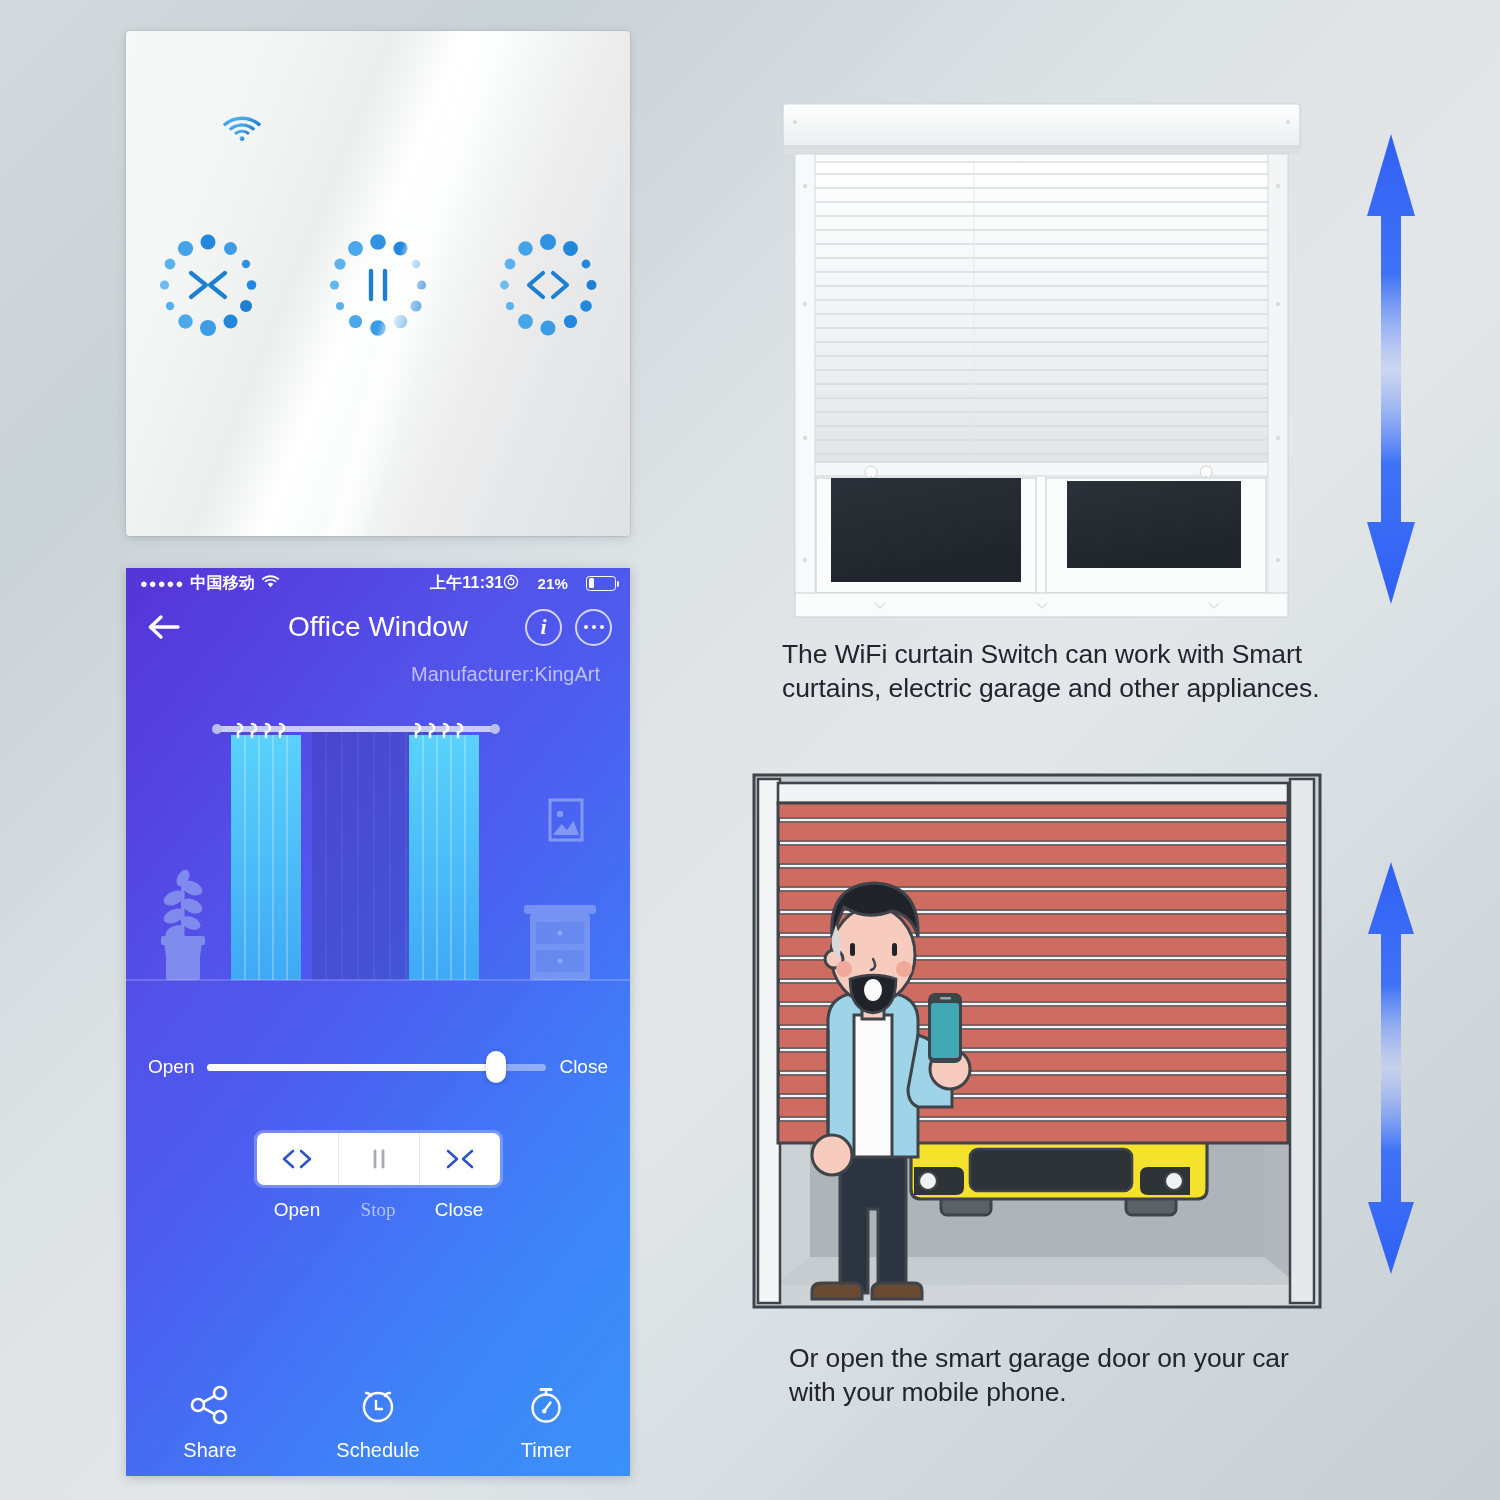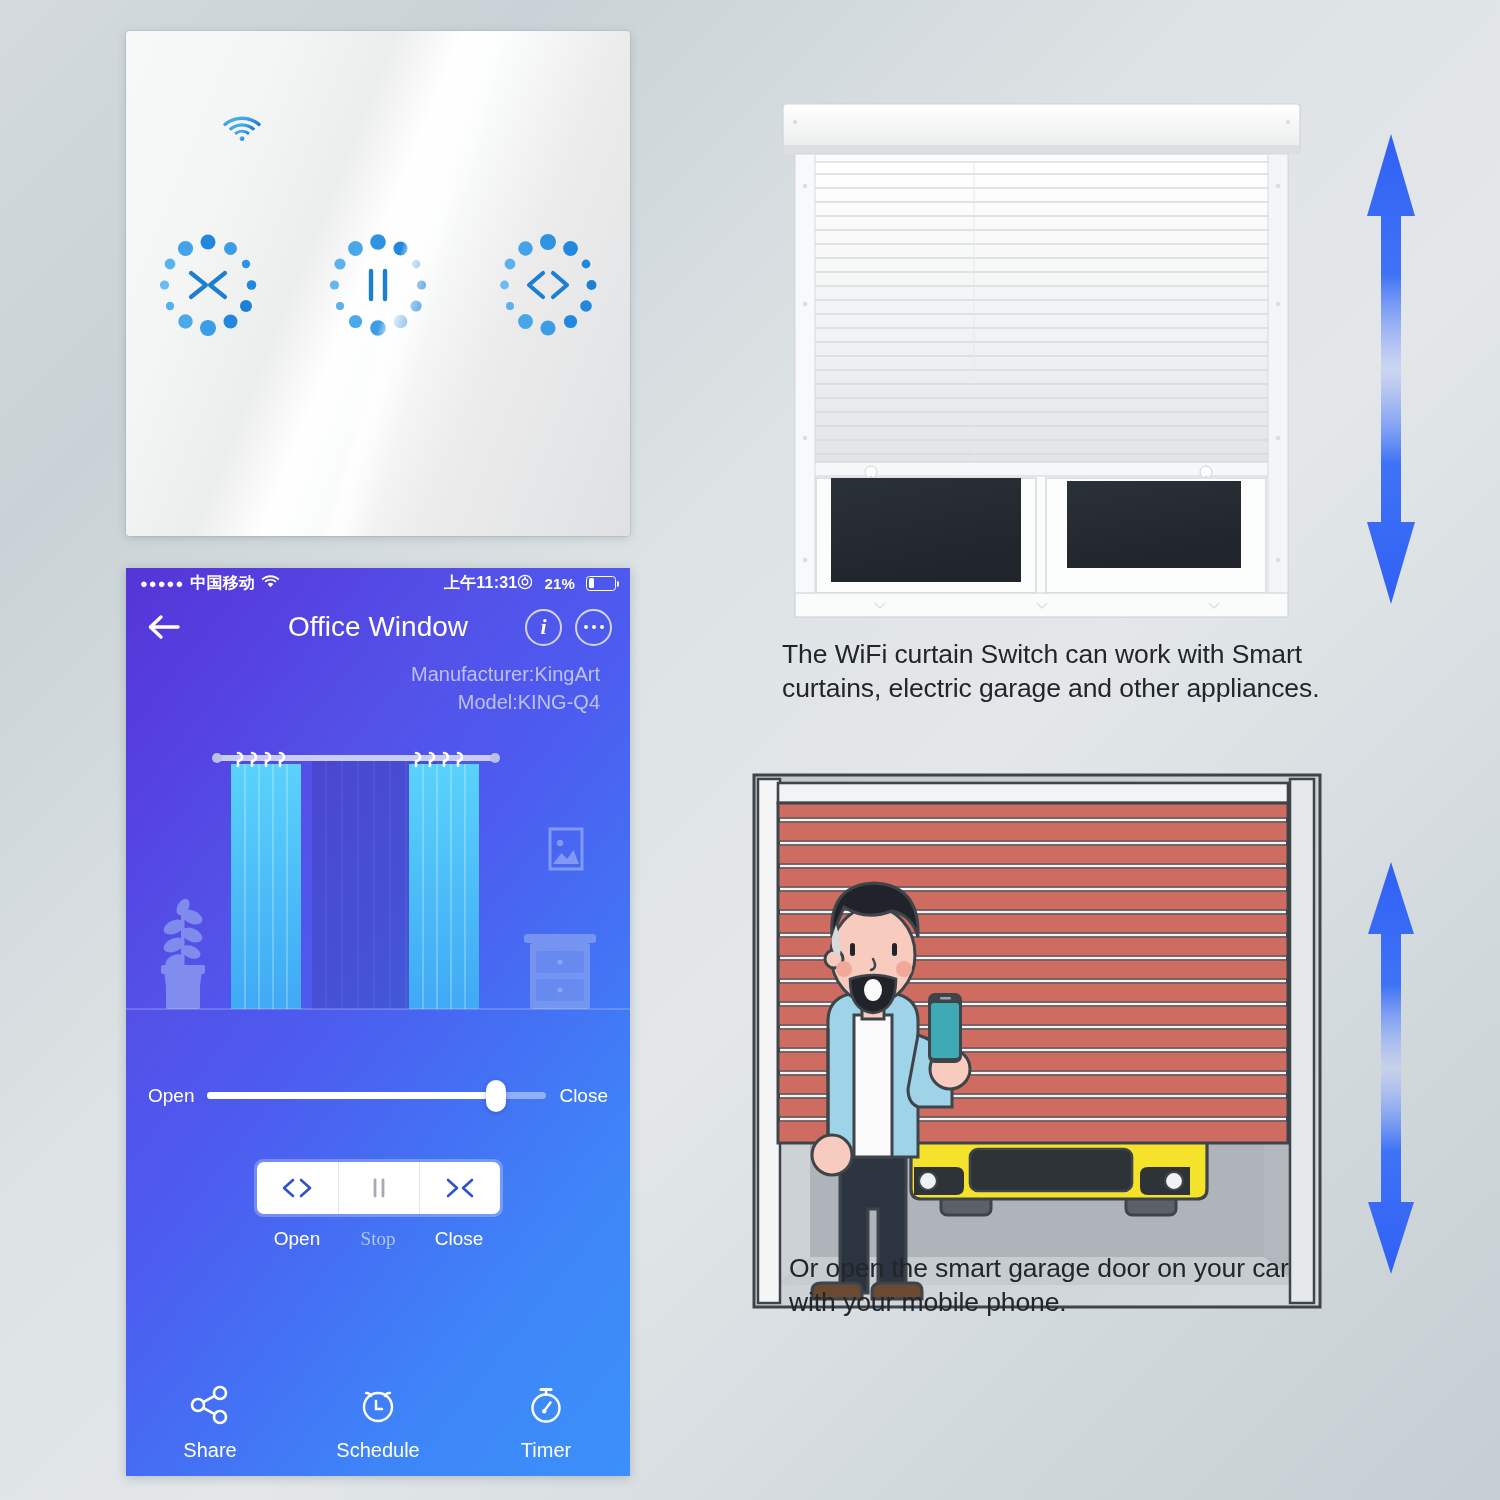--- a/index.html
+++ b/index.html
@@ -54,21 +54,21 @@
   
   #status-bar {
     height: 30px; display: flex; align-items: center;
     padding: 0 14px; font-size: 17px; font-weight: bold;
     letter-spacing: .2px;
   }
   #status-left { display: flex; align-items: center; gap: 6px; }
   #signal-dots { letter-spacing: 1px; font-size: 13px; }
   #carrier-name { font-size: 16px; }
   #status-time { flex: 1; text-align: right; font-size: 16px; }
-  #status-right { display: flex; align-items: center; gap: 11px; font-size: 15px; }
+  #status-right { display: flex; align-items: center; gap: 18px; font-size: 15px; }
   .batt-shell {
     width: 30px; height: 15px; border: 1.6px solid #fff;
     border-radius: 3.5px; position: relative; display: inline-block;
   }
   .batt-shell:after {
     content: ""; position: absolute; right: -4px; top: 4px;
     width: 2.5px; height: 6px; background: #fff; border-radius: 0 2px 2px 0;
   }
   .batt-fill { position: absolute; left: 1.5px; top: 1.5px; bottom: 1.5px; width: 21%; background: #fff; border-radius: 1.5px; }
 
@@ -157,21 +157,21 @@
   #shutter-window { position: absolute; left: 779px; top: 98px; width: 525px; height: 530px; }
   #shutter-caption {
     position: absolute; left: 782px; top: 638px; width: 545px;
     font-size: 26.5px; line-height: 1.28; color: #22262b;
     letter-spacing: -0.1px;
   }
 
   
   #garage-scene { position: absolute; left: 746px; top: 767px; width: 582px; height: 548px; }
   #garage-caption {
-    position: absolute; left: 789px; top: 1252px; width: 520px;
+    position: absolute; left: 789px; top: 1342px; width: 520px;
     font-size: 26.5px; line-height: 1.28; color: #22262b;
     letter-spacing: -0.1px;
   }
 
   
   #arrow-shutter { position: absolute; left: 1349px; top: 134px; width: 84px; height: 470px; }
   #arrow-garage  { position: absolute; left: 1352px; top: 862px; width: 78px; height: 412px; }
 </style>
 </head>
 <body>
@@ -314,21 +314,20 @@
             <i></i>
             <i></i>
             <i></i>
           </span>
       </div>
     </div>
   </div>
 
   <div id="device-meta">
     <div>Manufacturer:KingArt</div>
-    <div>Model:KING-Q4</div>
   </div>
 
   <div id="curtain-scene">
     <svg width="504" height="320" viewBox="0 0 504 320">
       <defs>
         <linearGradient id="curtainFab" x1="0" y1="0" x2="0" y2="1">
           <stop offset="0" stop-color="#5ad2fb"></stop>
             <stop offset="1" stop-color="#3fa9f5"></stop>
         </linearGradient>
       </defs>

